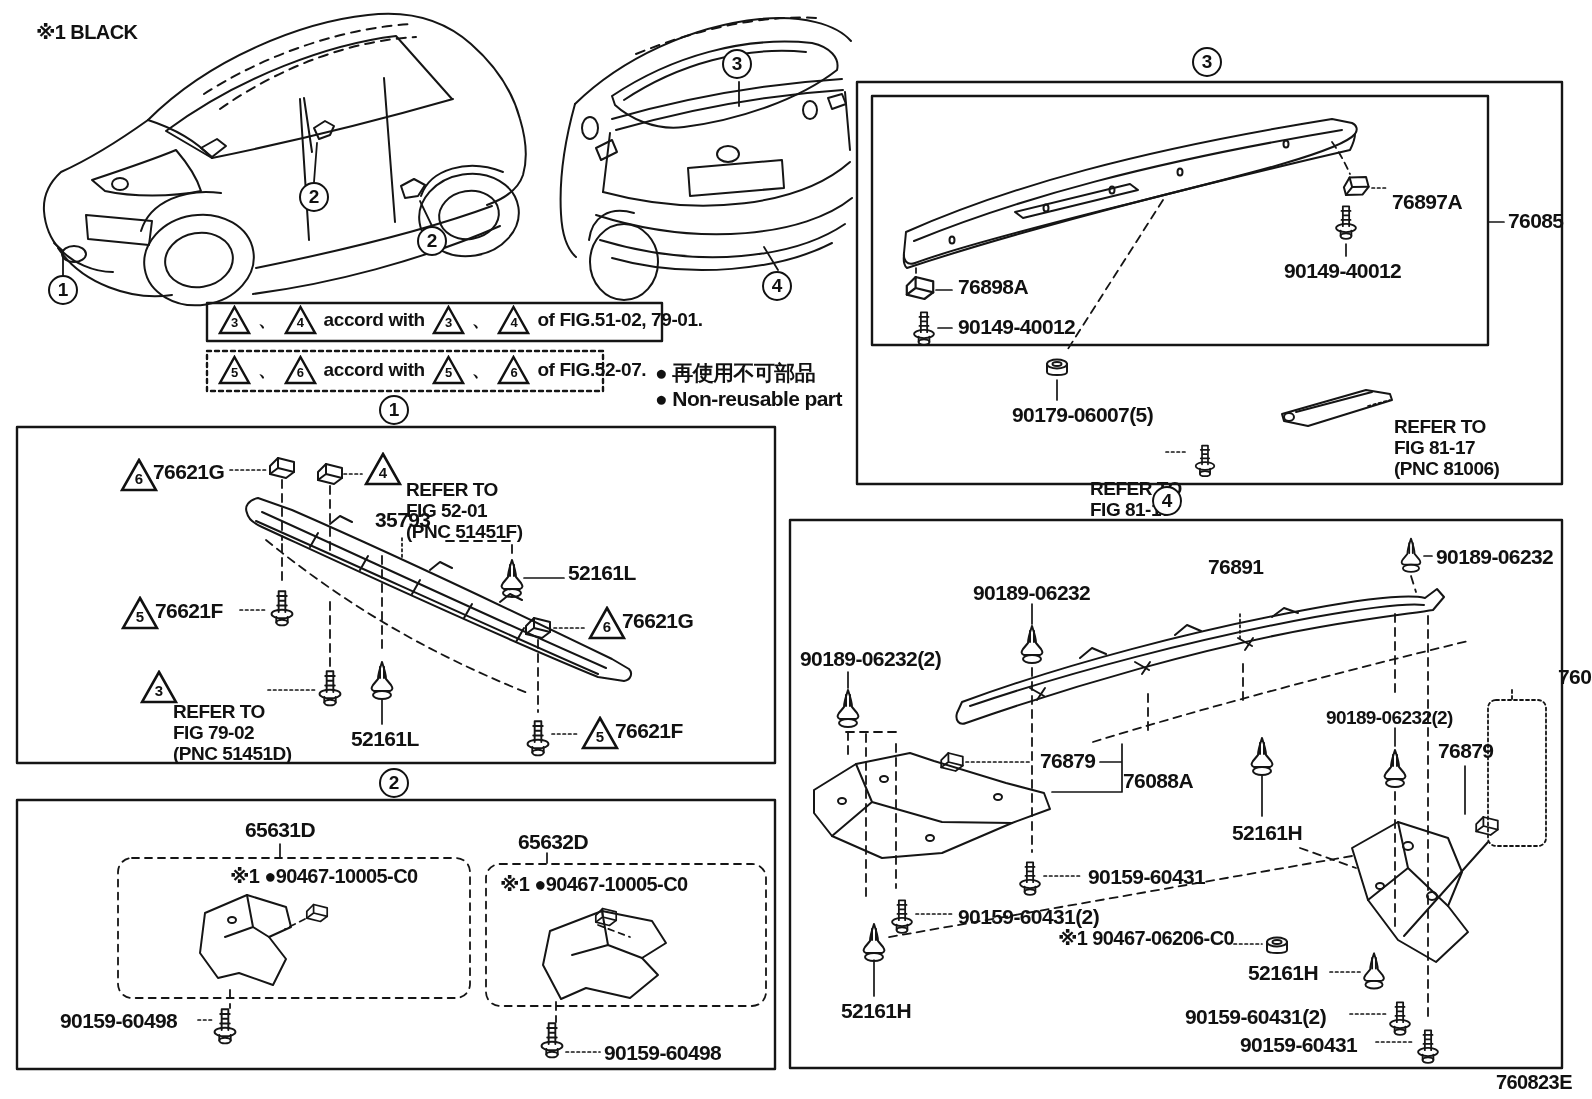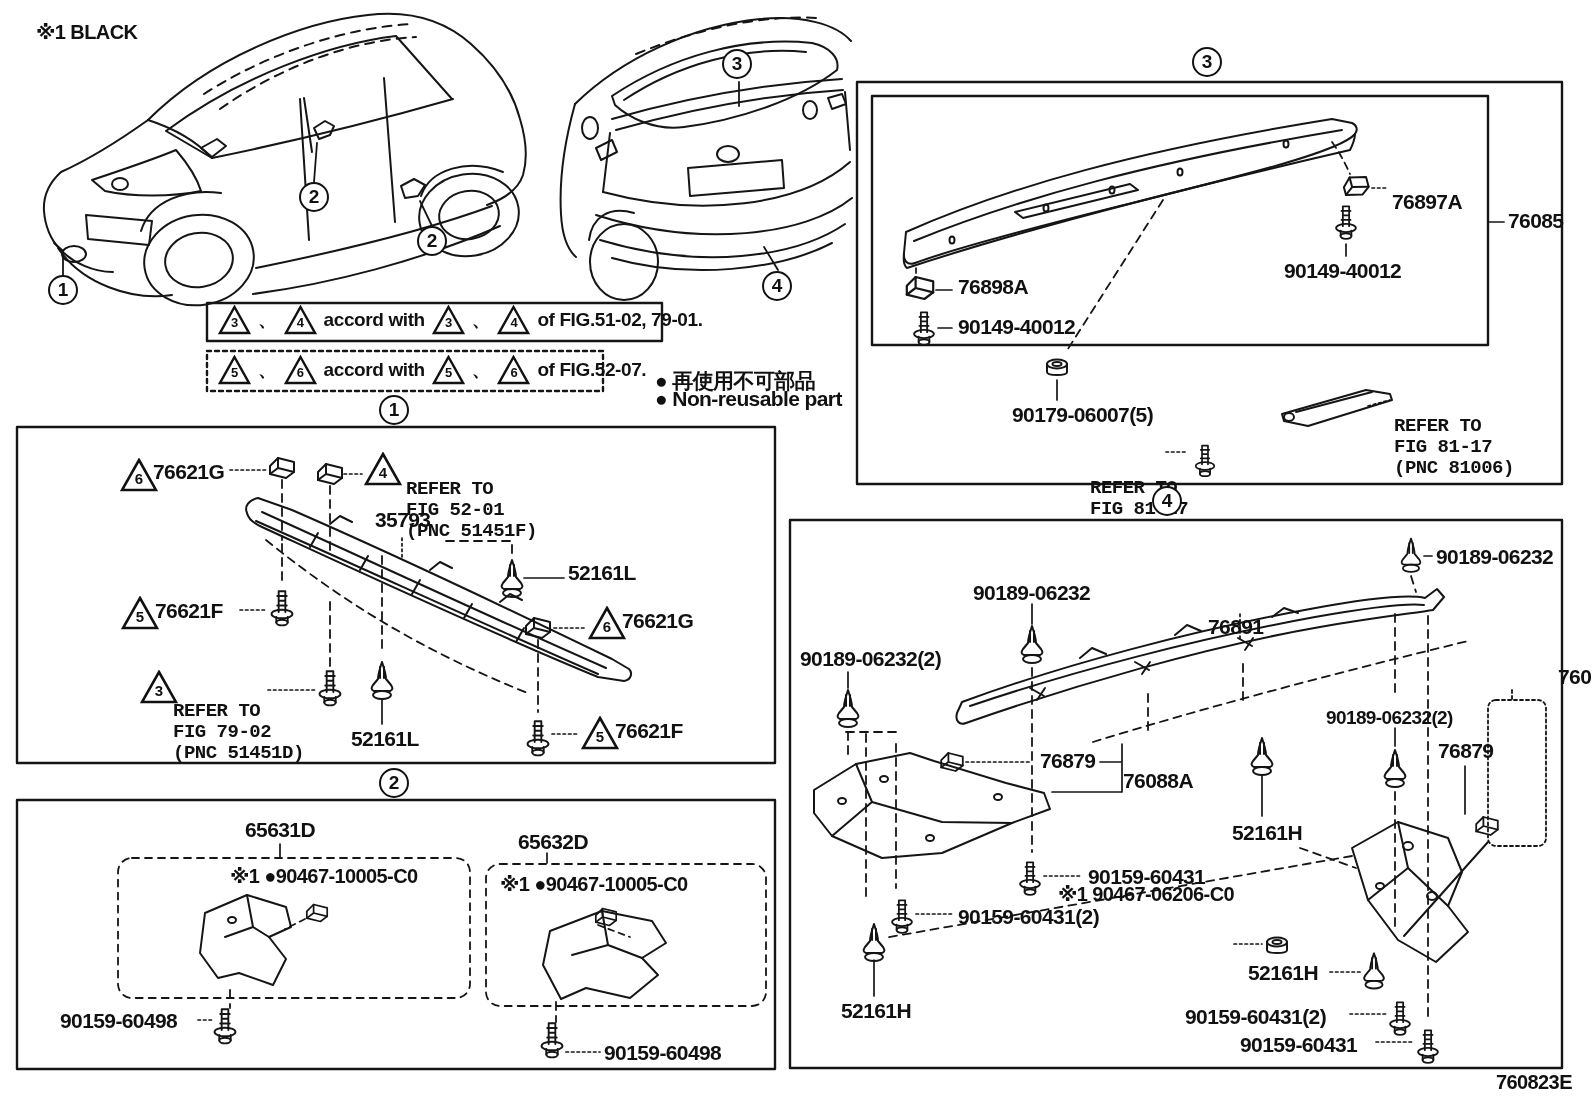--- a/index.html
+++ b/index.html
@@ -9,21 +9,21 @@
     overflow:hidden;
   }
   #lineart{position:absolute;left:0;top:0;width:1592px;height:1099px;}
   .lbl{
     position:absolute;font-weight:700;font-size:21px;line-height:1.05;
     letter-spacing:-0.6px;white-space:pre;color:#111;
   }
   .t20{font-size:20px;}
   .t19{font-size:19px;}
   .refer{font-size:19px;line-height:21px;letter-spacing:-0.5px;}
-  .refer span{display:block;font-family:Liberation Mono, monospace;}
+  .refer span{display:block;}
   .cnum{
     position:absolute;width:30px;height:30px;border:2.6px solid #111;border-radius:50%;
     background:#fff;display:flex;align-items:center;justify-content:center;
     font-weight:700;font-size:19px;box-sizing:border-box;
   }
   .tri{position:absolute;width:38px;height:34px;text-align:center;}
   .tri svg{position:absolute;left:0;top:0;width:100%;height:100%;}
   .tri b{position:relative;display:block;margin-top:13px;font-size:15px;line-height:1;font-weight:700;}
   .ltri{position:relative;display:inline-block;width:33px;height:30px;text-align:center;flex:0 0 auto;}
   .ltri svg{position:absolute;left:0;top:0;width:100%;height:100%;}
@@ -337,21 +337,21 @@
           <polygon points="16.5,2 31,28 2,28" fill="#fff" stroke="#111" stroke-width="2.4"></polygon>
         </svg><b>6</b></span>
   <span>accord with</span>
   <span class="ltri"><svg viewBox="0 0 33 30">
           <polygon points="16.5,2 31,28 2,28" fill="#fff" stroke="#111" stroke-width="2.4"></polygon>
         </svg><b>5</b></span><span>、</span><span class="ltri"><svg viewBox="0 0 33 30">
           <polygon points="16.5,2 31,28 2,28" fill="#fff" stroke="#111" stroke-width="2.4"></polygon>
         </svg><b>6</b></span>
   <span>of FIG.52-07.</span>
 </div>
-<div class="lbl" style="left:655px;top:370px">● 再使用不可部品</div>
+<div class="lbl" style="left:655px;top:362px">● 再使用不可部品</div>
 <div class="lbl" style="left:655px;top:388px">● Non-reusable part</div>
 
 <div class="cnum" style="left:379px;top:395px">
       <b>1</b>
     </div>
 <span class="tri" style="left:120px;top:458px">
       <svg viewBox="0 0 38 34">
         <polygon points="19,2 36,32 2,32" fill="#fff" stroke="#111" stroke-width="2.6"></polygon>
       </svg>
       <b>6</b>
@@ -424,31 +424,31 @@
 </div>
 <div class="lbl refer" style="left:1394px;top:374px">
   <span>REFER TO</span><span>FIG 81-17</span><span>(PNC 81006)</span>
 </div>
 
 <div class="cnum" style="left:1152px;top:486px">
       <b>4</b>
     </div>
 <div class="lbl" style="left:1436px;top:546px">90189-06232</div>
 <div class="lbl" style="left:973px;top:582px">90189-06232</div>
-<div class="lbl" style="left:1208px;top:616px">76891</div>
+<div class="lbl" style="left:1208px;top:556px">76891</div>
 <div class="lbl" style="left:800px;top:648px">90189-06232(2)</div>
 <div class="lbl" style="left:1558px;top:666px">76087A</div>
 <div class="lbl t19" style="left:1326px;top:708px">90189-06232(2)</div>
 <div class="lbl" style="left:1040px;top:750px">76879</div>
 <div class="lbl" style="left:1123px;top:770px">76088A</div>
 <div class="lbl" style="left:1438px;top:740px">76879</div>
 <div class="lbl" style="left:1232px;top:822px">52161H</div>
 <div class="lbl" style="left:1088px;top:866px">90159-60431</div>
 <div class="lbl" style="left:958px;top:906px">90159-60431(2)</div>
 <div class="lbl" style="left:841px;top:1000px">52161H</div>
-<div class="lbl t20" style="left:1058px;top:884px">※1 90467-06206-C0</div>
+<div class="lbl t20" style="left:1058px;top:928px">※1 90467-06206-C0</div>
 <div class="lbl" style="left:1248px;top:962px">52161H</div>
 <div class="lbl" style="left:1185px;top:1006px">90159-60431(2)</div>
 <div class="lbl" style="left:1240px;top:1034px">90159-60431</div>
 
 <div class="lbl t20" style="left:1496px;top:1072px">760823E</div>
 
 </div>
 
 </body></html>

